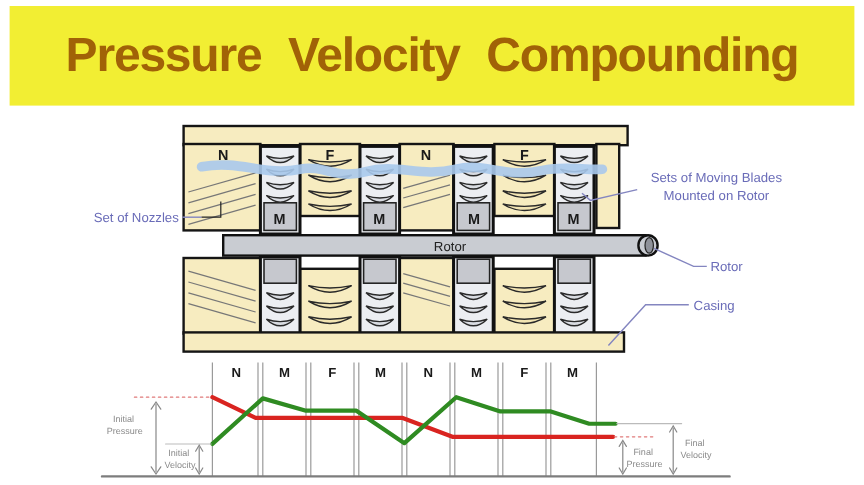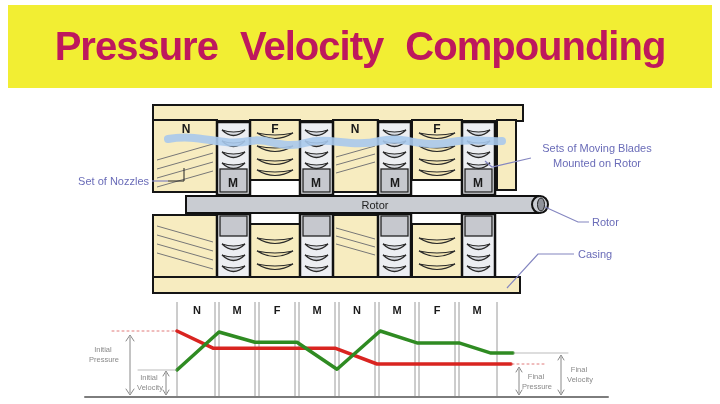--- a/index.html
+++ b/index.html
@@ -5,21 +5,21 @@
   html,body{margin:0;padding:0;}
   body{
     width:720px;height:404px;position:relative;overflow:hidden;
     background:#ffffff;font-family:"Liberation Sans", sans-serif;
   }
   .banner{
     position:absolute;left:8px;top:5px;width:704px;height:83px;
     background:#f2ee33;display:flex;align-items:center;justify-content:center;
   }
   .banner h1{
-    margin:0;font-weight:bold;font-size:40px;color:#be185d;
+    margin:0;font-weight:bold;font-size:40px;color:#a16207;
     letter-spacing:-1px;word-spacing:12px;white-space:nowrap;
     font-family:"Liberation Sans", sans-serif;
   }
   svg{position:absolute;left:0;top:0;}
   svg text{font-family:"Liberation Sans", sans-serif;}
   .stage-letter{font-size:12px;font-weight:bold;fill:#1a1a1a;}
   .blade-letter{font-size:12px;font-weight:bold;fill:#1a1a1a;}
   .rotor-label{font-size:11px;fill:#222;}
   .annot{font-size:11px;fill:#6a6cb8;}
   .chart-letter{font-size:11px;font-weight:bold;fill:#1a1a1a;}

